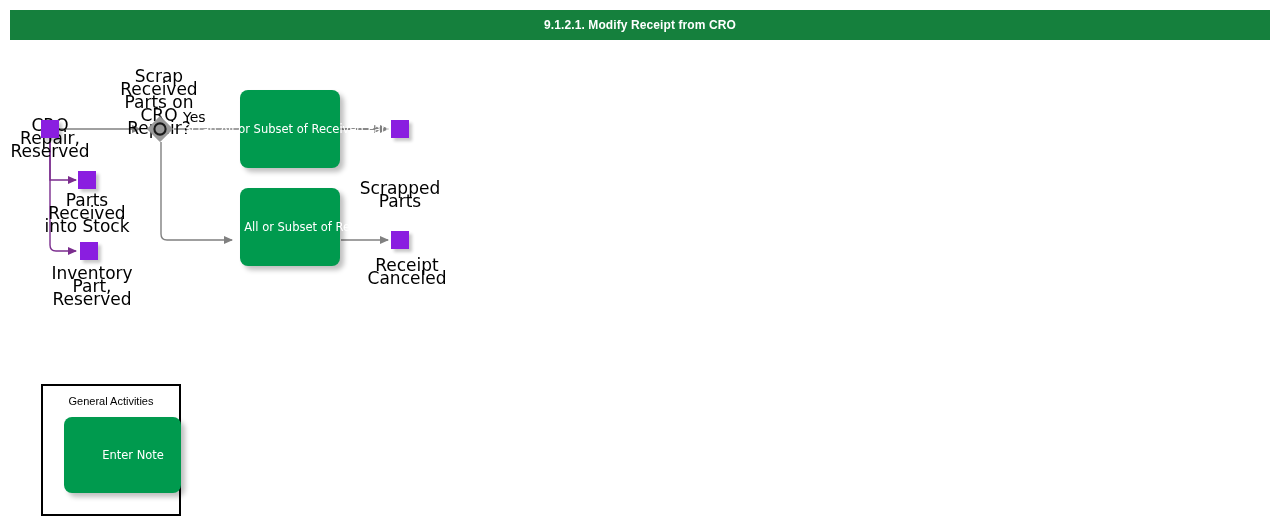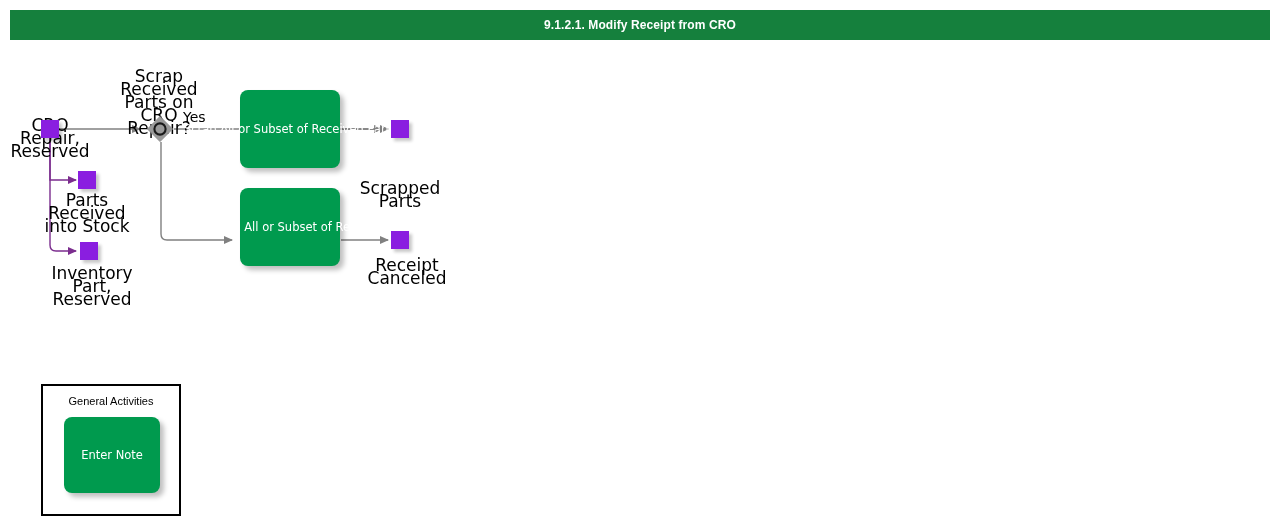--- a/index.html
+++ b/index.html
@@ -121,20 +121,21 @@
     font-family: "Liberation Sans", sans-serif;
     font-size: 11px;
     color: #000000;
   }
   #legend-task {
     position: absolute;
     left: 21px;
     top: 31px;
     width: 96px;
     height: 76px;
+    padding-left: 21px;
   }
 </style>
 </head>
 <body>
 
 <div id="title-bar">
   <span class="title-text">9.1.2.1. Modify Receipt from CRO</span>
 </div>
 
 <div id="canvas">

